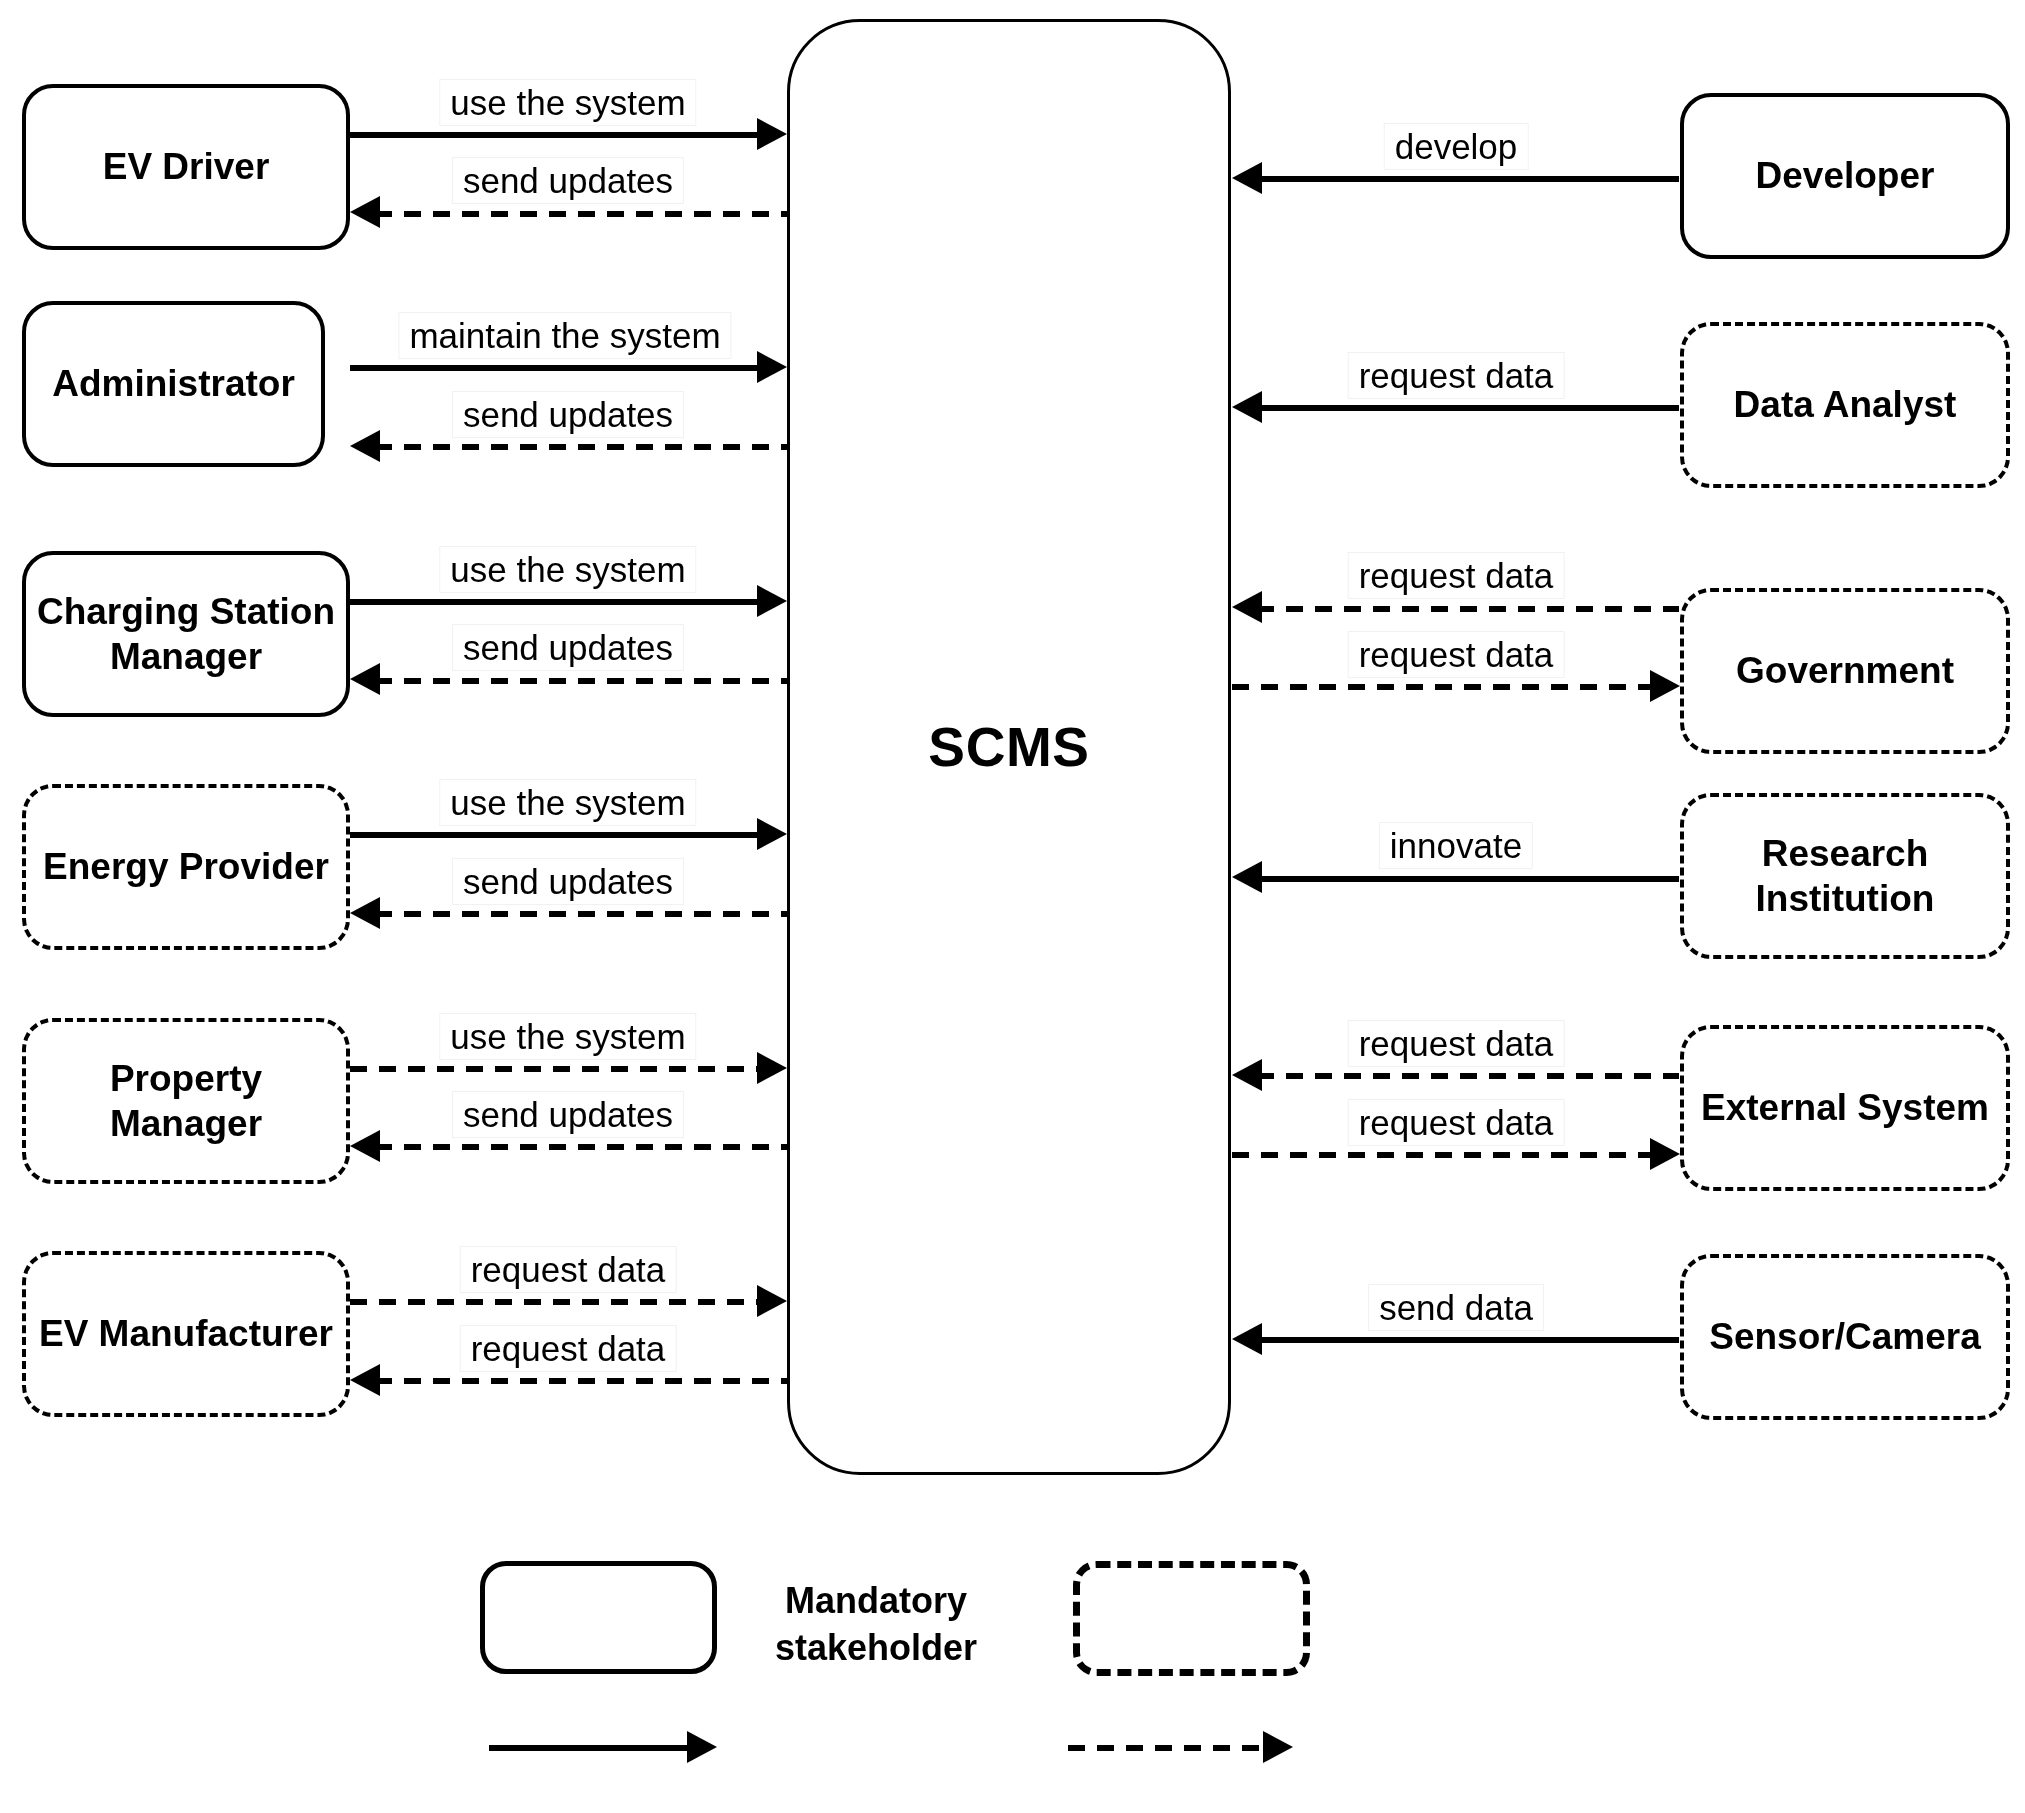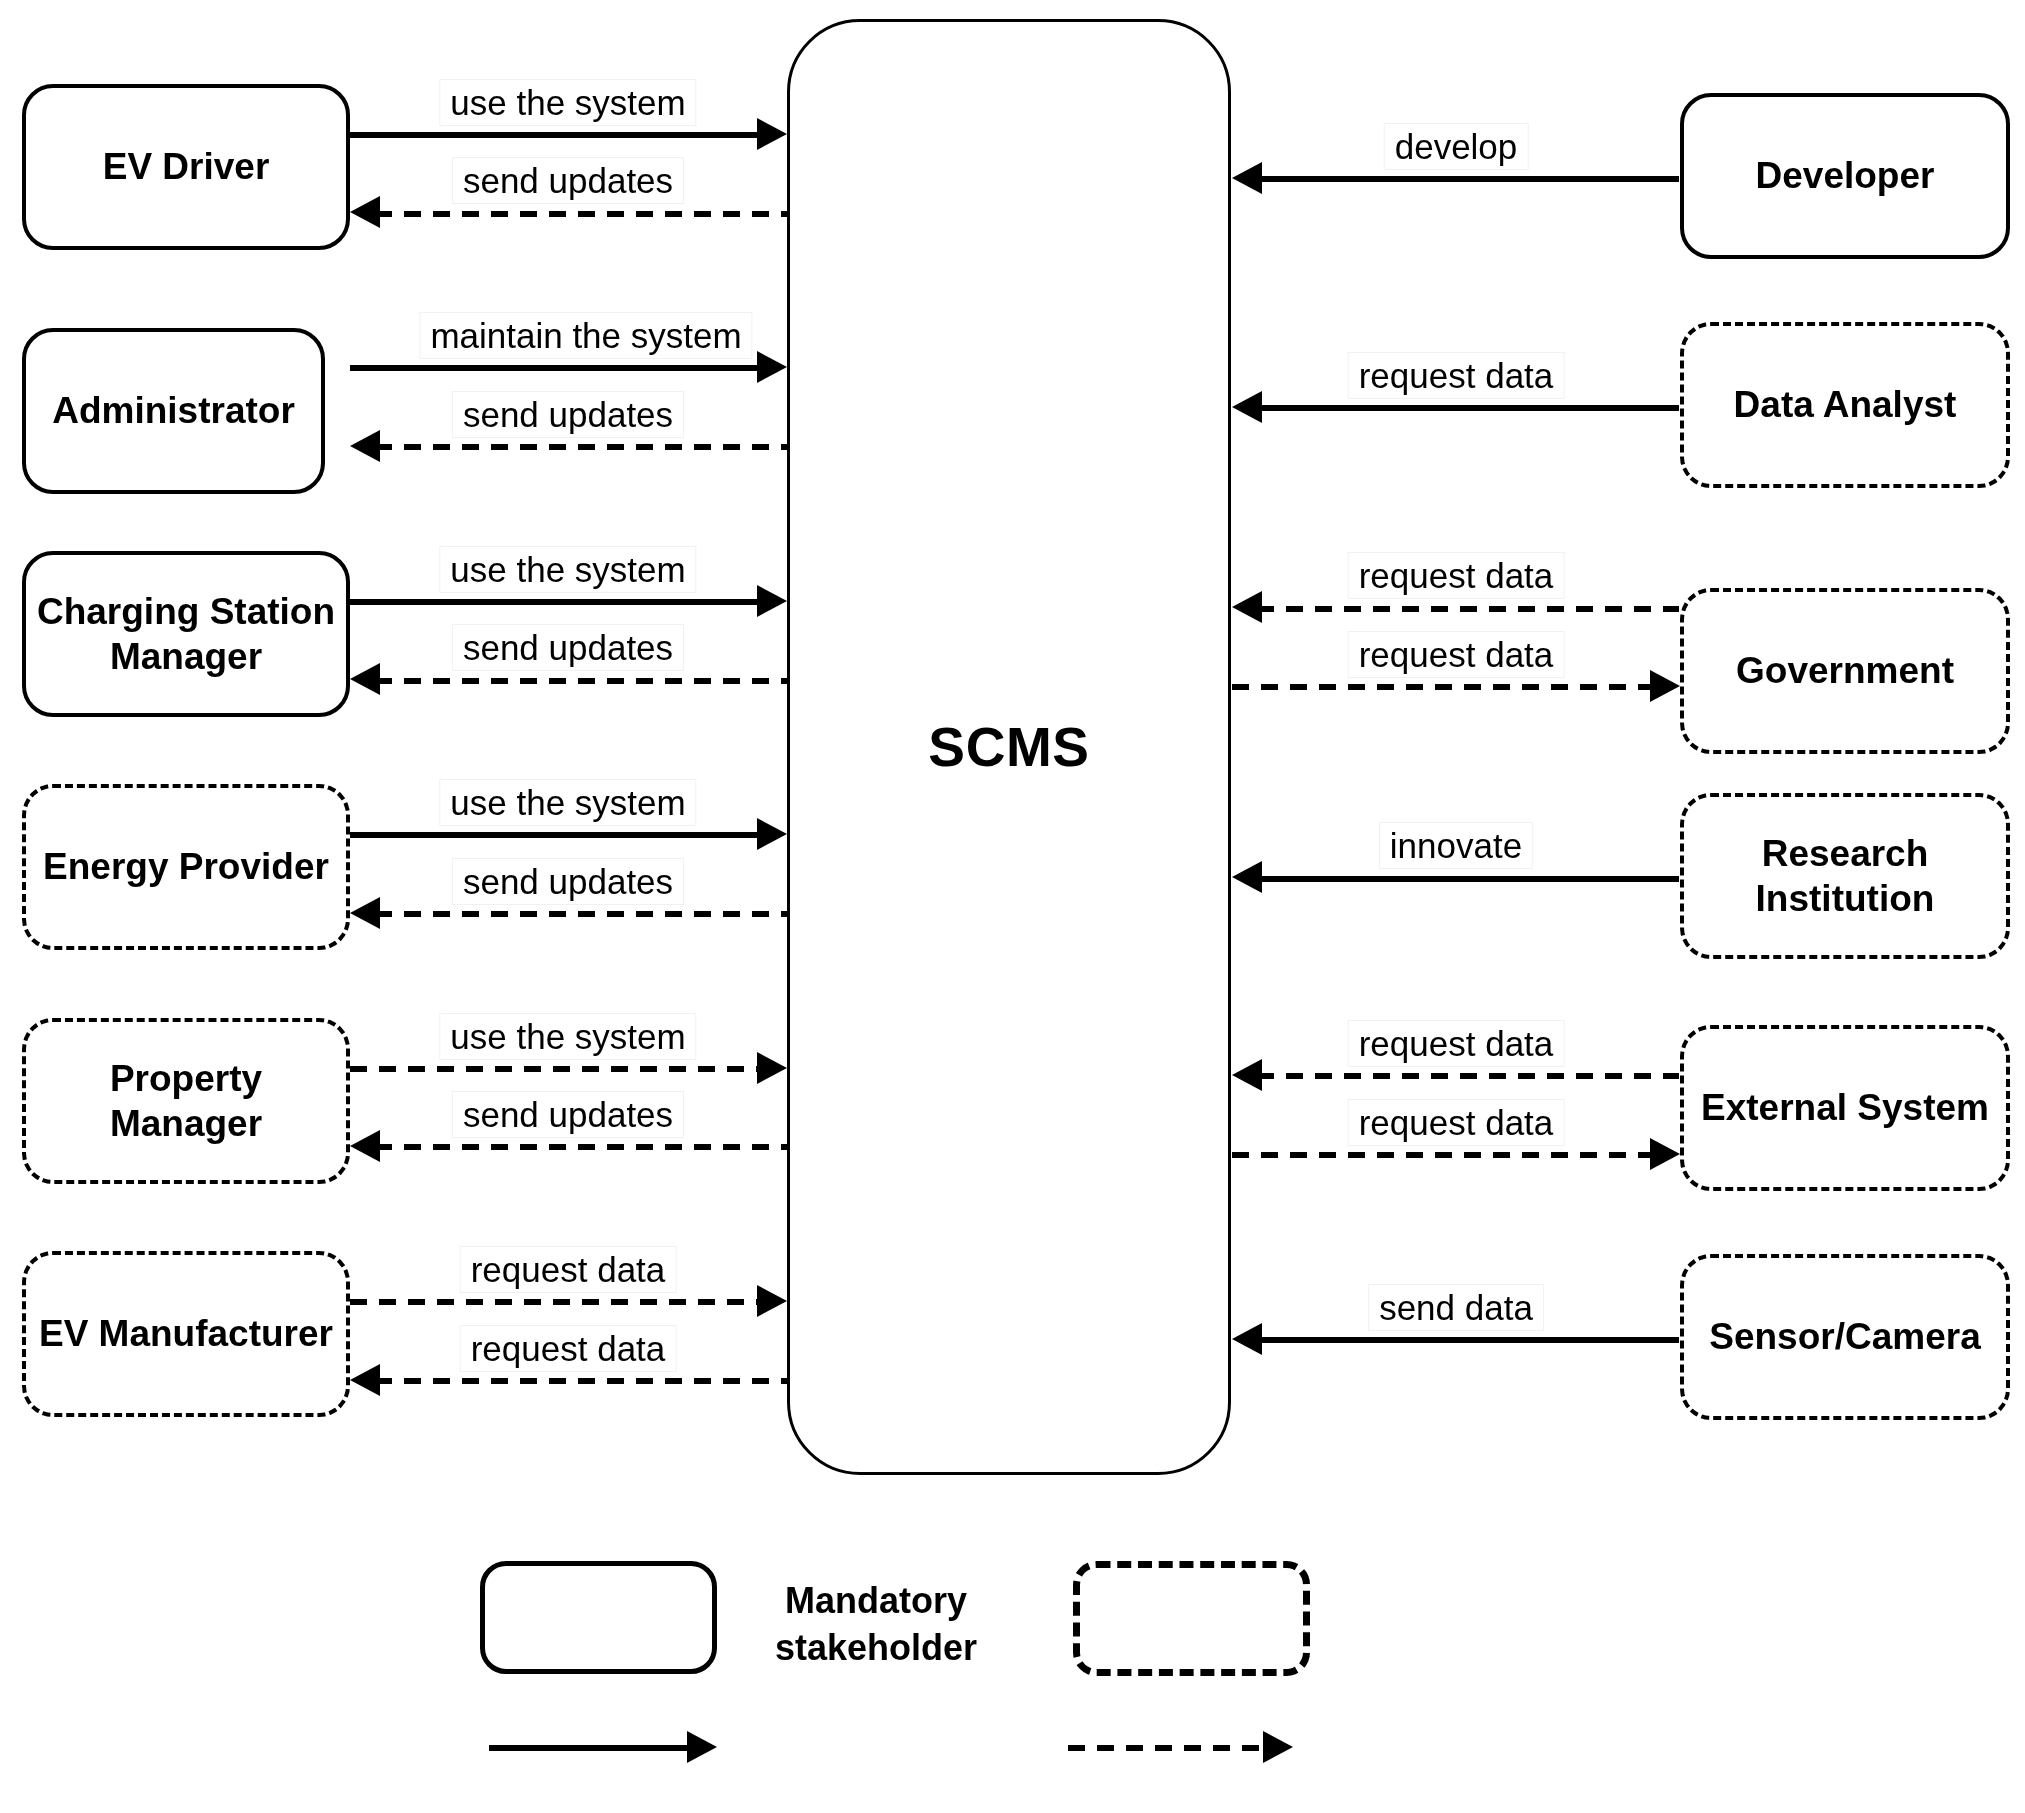--- a/index.html
+++ b/index.html
@@ -46,24 +46,24 @@
   </div>
 
   <div id="actors">
       <div class="actor-box mandatory" style="left: 22px; top: 84px; width: 328px; height: 166px;"><div class="">EV Driver</div></div>
       <div class="flow-line solid" style="left: 350px; top: 132px; width: 412px;"></div>
       <div class="head right" style="left: 757px; top: 118px;"></div>
       <div class="flow-label" style="left: 568px; top: 79px;">use the system</div>
       <div class="head left" style="left: 350px; top: 196px;"></div>
       <div class="flow-line dashed" style="left: 375px; top: 211px; width: 412px;"></div>
       <div class="flow-label" style="left: 568px; top: 157px;">send updates</div>
-      <div class="actor-box mandatory" style="left: 22px; top: 328px; width: 303px; height: 166px;"><div class="">Administrator</div></div>
+      <div class="actor-box mandatory" style="left: 22px; top: 301px; width: 303px; height: 166px;"><div class="">Administrator</div></div>
       <div class="flow-line solid" style="left: 350px; top: 365px; width: 412px;"></div>
       <div class="head right" style="left: 757px; top: 351px;"></div>
-      <div class="flow-label" style="left: 586px; top: 312px;">maintain the system</div>
+      <div class="flow-label" style="left: 565px; top: 312px;">maintain the system</div>
       <div class="head left" style="left: 350px; top: 430px;"></div>
       <div class="flow-line dashed" style="left: 375px; top: 444px; width: 412px;"></div>
       <div class="flow-label" style="left: 568px; top: 391px;">send updates</div>
       <div class="actor-box mandatory" style="left: 22px; top: 551px; width: 328px; height: 166px;"><div class="">Charging Station
 Manager</div></div>
       <div class="flow-line solid" style="left: 350px; top: 599px; width: 412px;"></div>
       <div class="head right" style="left: 757px; top: 585px;"></div>
       <div class="flow-label" style="left: 568px; top: 546px;">use the system</div>
       <div class="head left" style="left: 350px; top: 663px;"></div>
       <div class="flow-line dashed" style="left: 375px; top: 678px; width: 412px;"></div>

